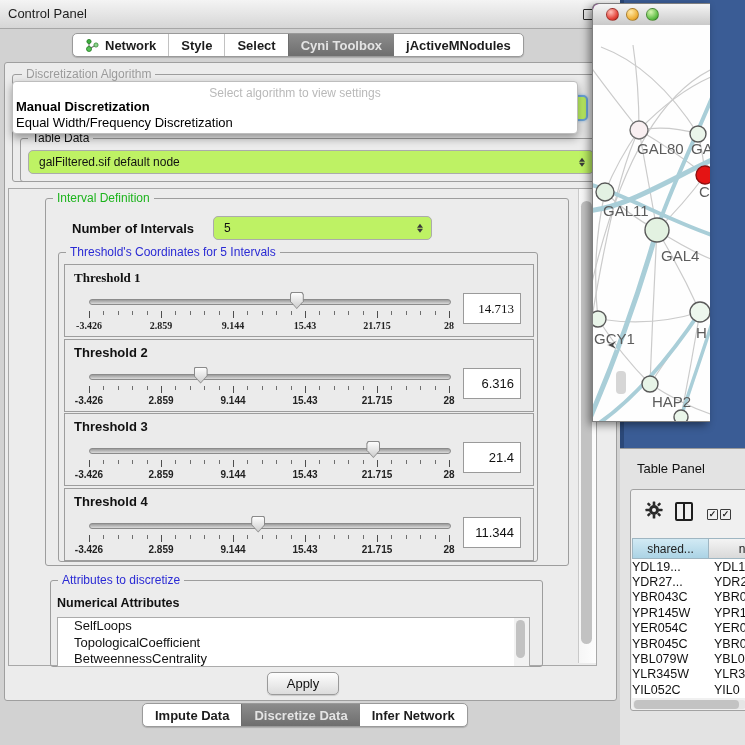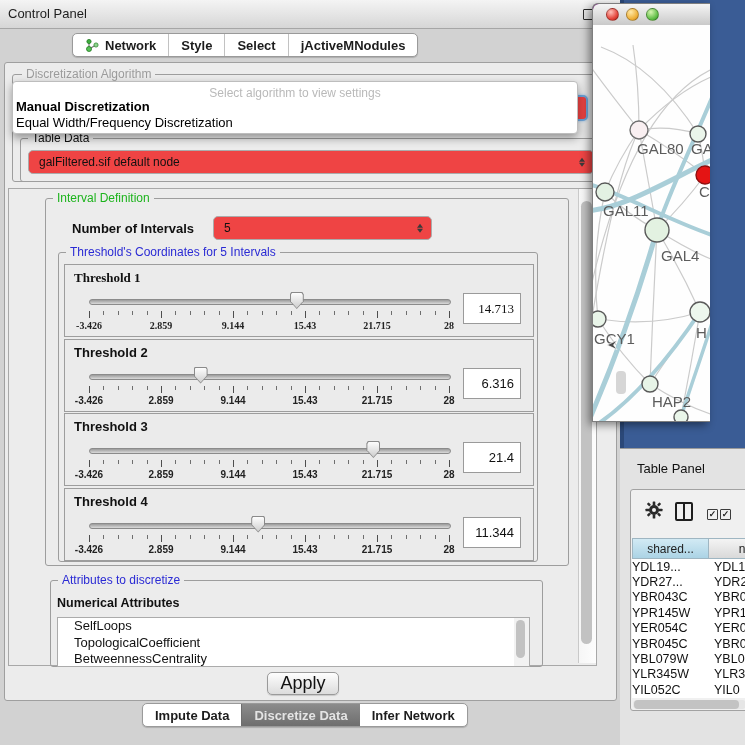--- a/index.html
+++ b/index.html
@@ -28,21 +28,21 @@
     color:#1c1c1c;border-left:1px solid #c2c2c2;white-space:nowrap;cursor:default;}
   .seg .item:first-child{border-left:none;}
   .seg .item.active{background:linear-gradient(#8c8c8c,#6e6e6e);color:#e4e4e4;border-left-color:#6e6e6e;}
   .seg .item.active + .item{border-left:none;}
   
   #mainpanel{left:4px;top:62px;width:611px;height:637px;background:#ececec;
     border:1px solid #9f9f9f;border-radius:3px;}
   .group{position:absolute;border:1px solid #9d9d9d;border-radius:3px;}
   .group-label{position:absolute;font-size:12px;background:#ececec;padding:0 4px;line-height:13px;white-space:nowrap;}
   
-  .combo{position:absolute;background:#ef4444;border:1px solid #ababab;border-radius:5px;
+  .combo{position:absolute;background:#bef264;border:1px solid #ababab;border-radius:5px;
     font-size:12px;color:#111;}
   .combo .txt{position:absolute;left:10px;top:0;bottom:0;display:flex;align-items:center;}
   .stepper{position:absolute;right:7px;top:50%;transform:translateY(-50%);width:8px;}
   .stepper b{display:block;width:0;height:0;border-left:3.5px solid transparent;border-right:3.5px solid transparent;margin:1.5px auto;}
   .stepper .up{border-bottom:4px solid #3a3a3a;}
   .stepper .dn{border-top:4px solid #3a3a3a;}
   .focus-ring{border:2px solid #6fa7dd !important;box-shadow:0 0 3px #8cbbe8;}
   
   #popup{left:12px;top:81px;width:564px;height:51px;background:#ffffff;
     border:1px solid #bdbdbd;border-radius:4px;box-shadow:0 4px 10px rgba(0,0,0,.38);z-index:40;}
@@ -72,21 +72,21 @@
     font-size:10px;font-weight:700;color:#222;}
   .thr-value{position:absolute;left:398px;top:28px;width:58px;height:31px;background:#fff;
     border:1px solid #9a9a9a;font-size:13px;color:#111;display:flex;align-items:center;
     justify-content:flex-end;padding-right:6px;box-sizing:border-box;}
   
   #attr-list{left:57px;top:617px;width:457px;height:48px;background:#fff;border:1px solid #ababab;overflow:hidden;}
   #attr-list div{font-size:13px;color:#111;line-height:16.5px;padding-left:16px;white-space:nowrap;}
   
   .push-btn{position:absolute;display:flex;align-items:center;justify-content:center;
     background:linear-gradient(#fefefe,#dcdcdc);border:1px solid #9a9a9a;border-radius:5px;
-    font-size:18px;color:#111;box-shadow:0 1px 1px rgba(0,0,0,.15);}
+    font-size:13px;color:#111;box-shadow:0 1px 1px rgba(0,0,0,.15);}
   
   #desktop{left:620px;top:0;width:125px;height:448px;background:#3a5c95;}
   #desktop .dark-edge{position:absolute;left:0;top:0;width:4px;height:100%;background:#2b4878;}
   #macwin{left:592px;top:3px;width:117px;height:417px;background:#701a75;
     border:1px solid #7e7e7e;border-right:none;border-radius:6px 0 0 0;
     box-shadow:-3px 3px 8px rgba(0,0,0,.45);overflow:hidden;}
   #macwin .wtitle{position:absolute;left:0;top:0;right:0;height:21px;
     background:linear-gradient(#f5f5f5,#c9c9c9);border-bottom:1px solid #9a9a9a;border-radius:6px 0 0 0;}
   .light{position:absolute;top:4px;width:13px;height:13px;border-radius:50%;border:1px solid rgba(0,0,0,.28);box-sizing:border-box;}
   .light.red{left:13px;background:radial-gradient(circle at 35% 28%,#ffc0b8,#e4463c 62%,#a81910);}
@@ -141,20 +141,23 @@
         <circle cx="4" cy="11" r="2.5" fill="#58c258" stroke="#1e7a1e" stroke-width="0.8"></circle>
         <circle cx="11" cy="7" r="2.1" fill="#8fd48f" stroke="#2e8a2e" stroke-width="0.8"></circle>
       </svg>
       <span>Network</span>
     </div>
     <div class="item">
         <span>Style</span>
       </div>
     <div class="item">
         <span>Select</span>
+      </div>
+    <div class="item active">
+        <span>Cyni Toolbox</span>
       </div>
     <div class="item">
         <span>jActiveMNodules</span>
       </div>
   </div>
 </div>
 
 <div class="abs" id="mainpanel"></div>
 
 <div class="group" style="left:12px;top:74px;width:594px;height:106px;"></div>

